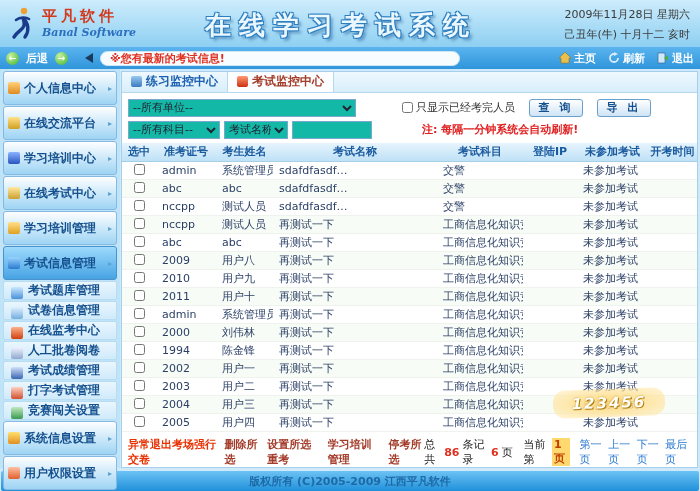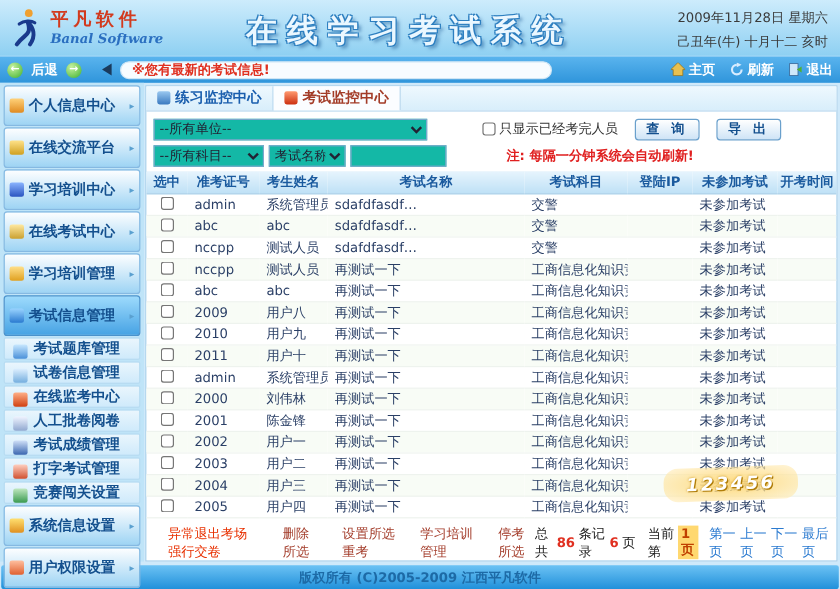--- a/index.html
+++ b/index.html
@@ -70,21 +70,21 @@
   table { width:100%; border-collapse:collapse; font-size:11px; table-layout:fixed; }
   th { background:linear-gradient(#e6f4fd,#bfe1f6); color:#1a5a9e; height:19px; font-weight:bold; border-bottom:1px solid #a8cfe8; }
   td { height:18px; color:#2a3f66; padding:0 2px 0 6px; border-bottom:1px solid #eef3ee; overflow:hidden; white-space:nowrap; }
   tr.alt td { background:#f8fcf6; }
   td.c { text-align:center; padding:0; }
   input[type=checkbox] { width:11px; height:11px; }
 
   
   .bottombar { display:flex; align-items:center; padding:5px 6px 0; font-size:11px; }
   .act-links { display:flex; gap:7px; }
-  .act-link { cursor:pointer; font-weight:normal;margin-left:12px; }
+  .act-link { cursor:pointer; font-weight:bold; }
   .act-link.hot { color:#e83000; }
   .act-link.warm { color:#a33c2a; }
   .pager { margin-left:auto; display:flex; gap:3px; align-items:center; color:#222; }
   .pager .num { color:#e03020; font-weight:bold; }
   .pager .cur { background:#ffd870; color:#c04000; font-weight:bold; padding:0 2px; }
   .pager .plink { color:#2a7ad0; cursor:pointer; }
 
   
   .stamp { position:absolute; right:32px; bottom:50px; width:112px; height:28px; background:radial-gradient(rgba(255,216,120,.95),rgba(255,238,190,.55)); border-radius:12px; transform:rotate(-2deg); display:flex; align-items:center; justify-content:center; color:#fff; font-weight:bold; font-style:italic; font-size:15px; letter-spacing:2px; text-shadow:0 0 2px #c89010,1px 1px 0 #a87808; pointer-events:none; }
 
@@ -377,21 +377,21 @@
             <td>2000</td>
             <td>刘伟林</td>
             <td>再测试一下</td>
             <td>工商信息化知识竞…</td>
             <td></td>
             <td>未参加考试</td>
             <td></td>
           </tr>
           <tr>
             <td class="c"><input type="checkbox" style=""></td>
-            <td>2001</td>
+            <td>1994</td>
             <td>陈金锋</td>
             <td>再测试一下</td>
             <td>工商信息化知识竞…</td>
             <td></td>
             <td>未参加考试</td>
             <td></td>
           </tr>
           <tr class="alt">
             <td class="c"><input type="checkbox" style=""></td>
             <td>2002</td>

